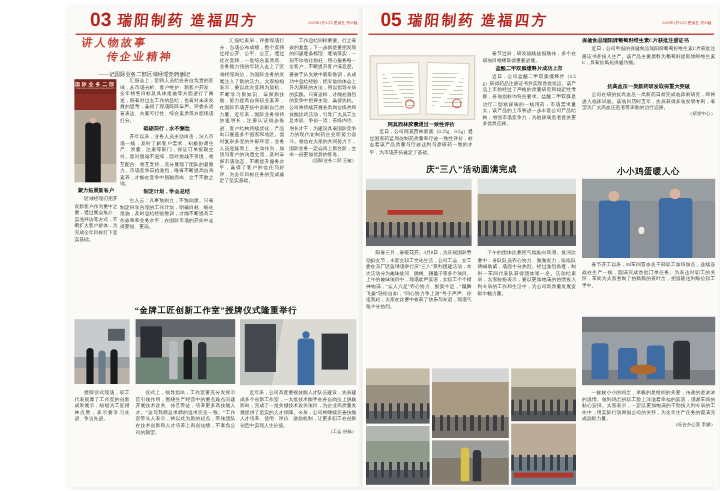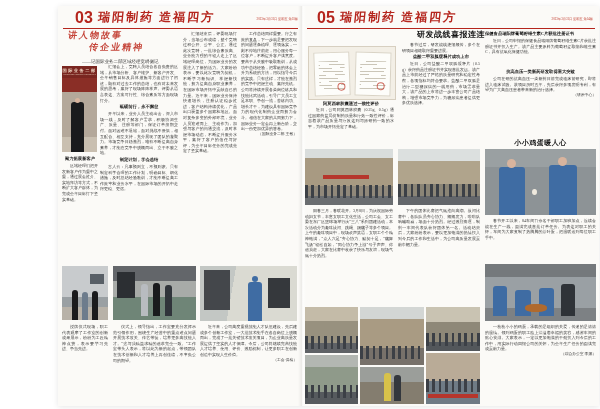--- a/index.html
+++ b/index.html
@@ -96,20 +96,21 @@
       </div>
 
       <div class="abs bt" style="left:123px;top:25px;width:54px;height:219px;">
         <p>汇报结束后，评委现场打分，当场公布成绩，整个竞聘过程公开、公平、公正。通过此次竞聘，一批综合素质高、业务能力强的年轻人走上了区域经理岗位，为国际业务的发展注入了新的活力。大家纷纷表示，要以此次竞聘为契机，不断学习新知识、掌握新技能，努力提高自身职业素养，在国际市场开拓中贡献自己的力量。近年来，国际业务保持快速增长，注册认证稳步推进，客户结构持续优化，产品出口覆盖多个国家和地区。面对复杂多变的外部环境，业务人员迎难而上、主动作为，加强与客户的沟通交流，及时掌握市场动态，不断提升服务水平，赢得了客户的信任与好评，为全年目标任务的完成奠定了坚实基础。</p>
       </div>
       <div class="abs bt" style="left:181px;top:25px;width:56px;height:219px;">
         <p>工作总结同样重要。行之有效的复盘，下一步就是要把发现的问题逐条梳理、逐项落实，一刻不停地往前赶，用心服务每一位客户，不断提升客户满意度。要善于从失败中吸取教训，从成功中总结经验，把零散的体会上升为系统的方法，用以指导今后的实践。只有这样，才能在激烈的竞争中把握主动、赢得先机。公司将持续开展各类岗位练兵和技能比武活动，引导广大员工立足本职、争创一流，苦练内功、增长才干，为建设具有国际竞争力的现代化制药企业而努力奋斗。相信在大家的共同努力下，国际业务一定会再上新台阶，交出一份更加优异的答卷。</p>
         <span class="credit">（国际业务二部 王敏）</span>
       </div>
 
+      <div class="abs h2" style="left:0;top:249px;width:240px;">“金牌工匠创新工作室”授牌仪式隆重举行</div>
 
       <div class="ph ph-w1" style="left:2px;top:260px;width:46px;height:54px;">
         <div class="fig" style="left:10px;top:24px;width:6px;height:30px;"></div>
         <div class="fig" style="left:20px;top:26px;width:6px;height:28px;background:#6d7c8c;"></div>
         <div class="fig" style="left:30px;top:25px;width:6px;height:29px;"></div>
         <div class="abs" style="left:28px;top:8px;width:14px;height:10px;background:#585f66;"></div>
       </div>
       <div class="ph ph-w2" style="left:53px;top:260px;width:83px;height:54px;">
         <div class="fig" style="left:28px;top:18px;width:7px;height:32px;background:#b8bcc0;"></div>
         <div class="fig" style="left:40px;top:17px;width:7px;height:33px;"></div>
@@ -134,21 +135,20 @@
         <span class="credit">（工会 供稿）</span>
       </div>
     </section>
 
     <section class="page pgR">
       <div class="abs pno" style="left:12px;top:5px;">05</div>
       <div class="abs mast" style="left:35px;top:5px;">瑞阳制药 造福四方</div>
       <div class="abs pub" style="left:228px;top:11px;width:60px;">2023年3月31日 星期五 第04版</div>
       <div class="abs rule" style="left:2px;top:21.5px;width:288px;"></div>
 
-      <div class="abs h2" style="left:0;top:25px;width:292px;font-size:8px;">研发战线喜报连连</div>
 
       <div class="certbox" style="left:3px;top:40px;width:86px;height:52px;">
         <div class="cert" style="left:5px;top:5px;width:34px;height:42px;transform:rotate(-2deg);">
           <div class="stamp" style="left:22px;top:30px;"></div>
         </div>
         <div class="cert" style="left:46px;top:5px;width:34px;height:42px;transform:rotate(1.5deg);">
           <div class="stamp" style="left:21px;top:29px;"></div>
         </div>
       </div>
       <div class="abs sh" style="left:3px;top:94px;width:86px;">阿莫西林胶囊通过一致性评价</div>
@@ -167,20 +167,21 @@
         <div class="bt" style="height:30px;">
           <p>近日，公司申报的保健食品瑞阳牌葡萄籽维生素C片获批注册证书并投入生产。该产品主要原料为葡萄籽提取物和维生素C，具有抗氧化保健功能。</p>
         </div>
         <div class="sh">抗高血压一类新药研发取得重大突破</div>
         <div class="bt" style="height:40px;">
           <p>公司在研的抗高血压一类新药日前完成临床前研究，即将进入临床试验。该项目历时五年，先后获得多项发明专利，有望为广大高血压患者带来新的治疗选择。</p>
           <span class="credit">（研发中心）</span>
         </div>
       </div>
 
+      <div class="abs h2" style="left:0;top:131px;width:176px;">庆“三八”活动圆满完成</div>
       <div class="ph ph-out1" style="left:0;top:143px;width:88px;height:56px;">
         <div class="banner" style="left:18px;top:26px;width:46px;height:4px;"></div>
         <div class="crowd" style="bottom:7px;"></div>
       </div>
       <div class="ph ph-out2" style="left:93px;top:143px;width:82px;height:56px;">
         <div class="crowd" style="bottom:8px;"></div>
       </div>
       <div class="abs bt" style="left:0;top:202px;width:88px;height:97px;">
         <p>阳春三月，春暖花开。3月8日，为庆祝国际劳动妇女节，丰富女职工文化生活，公司工会、女工委在东厂区篮球场举行庆“三八”系列团建活动，本次活动分为趣味拔河、跳绳、踢毽子等多个项目。上午的趣味项目中，现场欢声笑语，女职工个个精神饱满，“众人六足”齐心协力、默契十足，“毽舞飞扬”轻松自如，“同心协力争上游”号子声声、你追我赶，大家在比赛中收获了快乐与友谊，现场气氛十分热烈。</p>
       </div>

